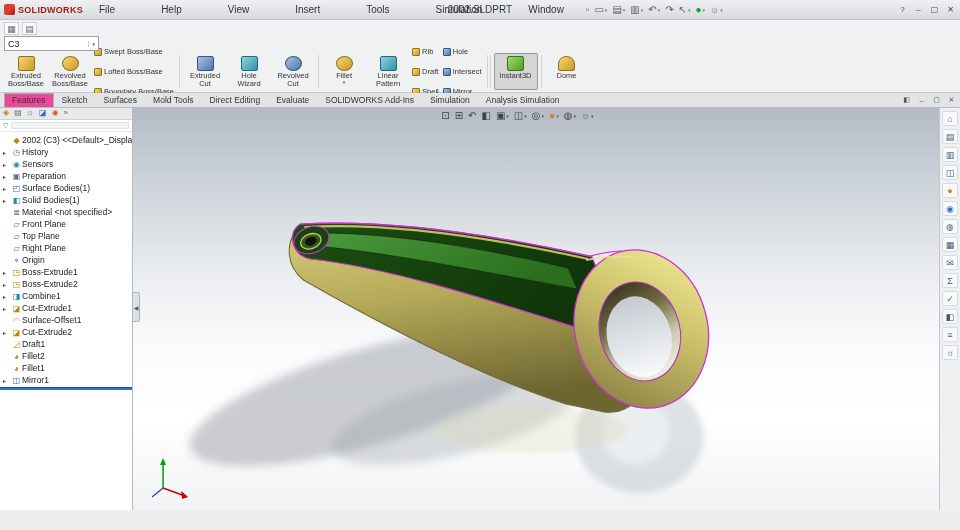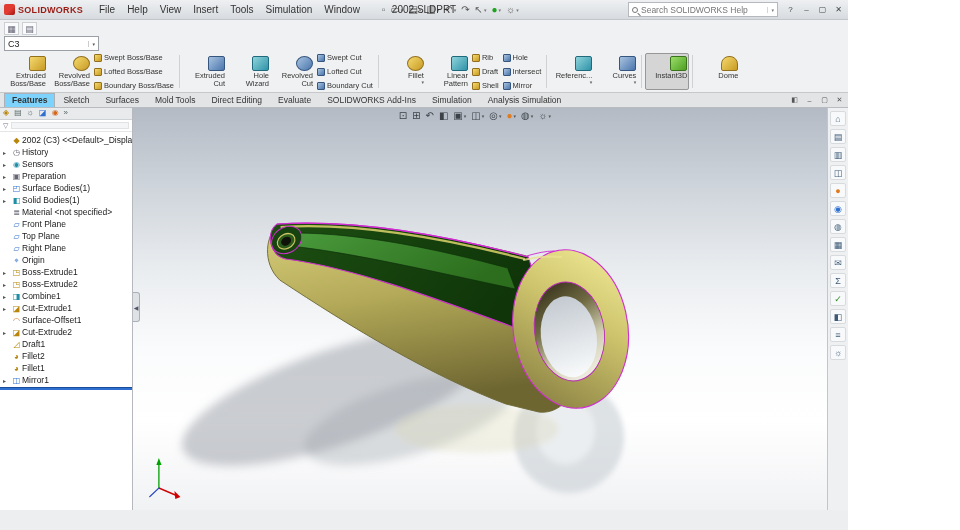--- a/index.html
+++ b/index.html
@@ -1,26 +1,26 @@
 <!DOCTYPE html>
 <html><head>
 <meta charset="utf-8">
 <style>
   * { box-sizing: border-box; margin: 0; padding: 0; }
   html,body { width:960px; height:530px; }
   body { font-family:"Liberation Sans","DejaVu Sans",sans-serif; font-size:10px; color:#222; }
-  .app { position:relative; width:848px; height:530px; background:#eceef0; overflow:hidden; }
+  .app { position:relative; width:960px; height:530px; background:#eceef0; overflow:hidden; }
 
   
   .titlebar { height:20px; background:linear-gradient(#eef0f2,#d7dbdf); border-bottom:1px solid #c2c6ca;
               display:flex; align-items:center; padding:0 4px; position:relative; z-index:6; }
   .logo { width:11px; height:11px; border-radius:2px; margin-right:3px; flex:none;
           background:linear-gradient(135deg,#e03c31 55%,#9e1410); }
   .appname { color:#9a1a12; font-weight:bold; font-size:9px; letter-spacing:.3px; margin-right:10px; }
-  .menus { display:flex; }
+  .menus { display:flex;gap:34px; }
   .menu { padding:2px 6px; font-size:10px; color:#333; }
   .tb-icons { display:flex; align-items:center; margin-left:14px; gap:1px; }
   .tb-btn { display:flex; align-items:center; padding:1px 2px; color:#555; }
   .tb-btn .g { font-size:10px; line-height:10px; }
   .tb-btn .g.green { color:#1fa31f; }
   .tb-btn .ar { font-size:5px; color:#777; margin-left:1px; }
   .doc-title { position:absolute; left:50%; transform:translateX(-50%); font-size:10px; color:#333; }
   .search { position:absolute; right:70px; top:2px; display:flex; align-items:center; background:#fff;
             border:1px solid #b5b9bd; height:15px; width:150px; padding:0 3px; }
   .mag { width:6px; height:6px; border:1.2px solid #777; border-radius:50%; position:relative; margin-right:3px; flex:none; }
@@ -37,42 +37,42 @@
   .subicon { width:15px; height:13px; font-size:9px; color:#667; display:flex; align-items:center; justify-content:center;
              border:1px solid #cdd0d3; background:#fafbfc; }
   .combo { position:absolute; left:4px; top:16px; width:95px; height:15px; background:#fff; border:1px solid #9aa0a6;
            display:flex; align-items:center; padding:0 3px; font-size:9px; }
   .combo .v { flex:1; color:#222; }
   .combo .ar { font-size:5px; color:#555; border-left:1px solid #ccc; padding-left:3px; }
 
   .ribbon { height:40px; display:flex; align-items:stretch; padding:1px 2px 2px; }
   .rgroup { display:flex; align-items:stretch; padding:0 2px; }
   .rdivider { width:1px; background:#cfd1d3; margin:2px 1px; }
-  .bigbtn { display:flex; flex-direction:column; align-items:flex-end; justify-content:flex-start;
+  .bigbtn { display:flex; flex-direction:column; align-items:center; justify-content:flex-start;
             width:44px; padding:2px 1px 0; border:1px solid transparent; border-radius:2px; }
   .bigbtn.active { background:#d5d5d5; border-color:#979797; }
   .bico { width:17px; height:15px; border-radius:2px; margin-bottom:1px; flex:none; }
   .bico.round { border-radius:50%; }
   .bico.dome { border-radius:8px 8px 2px 2px; }
   .bigbtn .l { font-size:7.5px; line-height:8px; color:#333; text-align:center; white-space:nowrap; }
   .bigbtn .ar { font-size:5px; color:#666; line-height:5px; }
-  .smallcol { display:flex; flex-direction:column; justify-content:center; gap:5px; }
+  .smallcol { display:flex; flex-direction:column; justify-content:center; gap:11px; }
   .smallbtn { display:flex; align-items:center; height:11px; padding:0 2px; }
   .sico { width:8px; height:8px; border-radius:1px; margin-right:2px; flex:none; }
   .smallbtn .l { font-size:7.5px; color:#333; white-space:nowrap; }
   .ic-gold { background:linear-gradient(135deg,#f5d96e,#c89b25); border:1px solid #93701c; }
   .ic-blue { background:linear-gradient(135deg,#a9c3e0,#4a76ad); border:1px solid #35567e; }
   .ic-teal { background:linear-gradient(135deg,#8fd4db,#2f93a8); border:1px solid #1f6b7d; }
   .ic-green{ background:linear-gradient(135deg,#9ade6a,#4f9e22); border:1px solid #3a741a; }
 
   
   .tabrow { height:15px; background:#e2e4e6; display:flex; align-items:flex-end; padding-left:4px;
             border-bottom:1px solid #b8bcc0; position:relative; z-index:5; }
   .tab { padding:1px 7px 2px; font-size:8.5px; color:#333; border:1px solid transparent; border-bottom:none; }
-  .tab.active { background:#7dd3fc; border-color:#aab0b5; font-weight:bold;text-align:center; }
+  .tab.active { background:#ec4899; border-color:#aab0b5; font-weight:normal;text-align:center; }
   .tabctrls { position:absolute; right:2px; top:1px; display:flex; gap:2px; }
   .tabctrl { width:13px; height:12px; font-size:7px; display:flex; align-items:center; justify-content:center; color:#555; }
 
   
   .main { position:absolute; top:107px; bottom:20px; left:0; right:0; display:flex; }
   .leftpanel { width:133px; background:#fff; border-right:1px solid #b5b9bd; display:flex; flex-direction:column; z-index:2; }
   .paneltabs { height:13px; background:#e8eaec; border-bottom:1px solid #cfd2d5; display:flex; align-items:center; padding:0 3px; gap:5px; flex:none; }
   .ptab { font-size:8px; color:#566; line-height:8px; }
   .filterrow { height:12px; border-bottom:1px solid #e4e6e8; display:flex; align-items:center; padding:0 3px; gap:3px; flex:none; }
   .funnel { font-size:7px; color:#778; }
@@ -160,25 +160,20 @@
       <div class="tb-btn">
           <span class="g green">●</span>
           <span class="ar">▾</span>
         </div>
       <div class="tb-btn">
           <span class="g">☼</span>
           <span class="ar">▾</span>
         </div>
     </div>
     <div class="doc-title">2002.SLDPRT</div>
-    <div class="search">
-      <span class="mag"></span>
-      <input placeholder="Search SOLIDWORKS Help" style="">
-      <span class="ar">▾</span>
-    </div>
     <div class="winctrl">
       <div class="winbtn">?</div>
       <div class="winbtn">–</div>
       <div class="winbtn">▢</div>
       <div class="winbtn">✕</div>
     </div>
   </div>
 
   <div class="ribbonwrap">
     <div class="subbar">
@@ -230,34 +225,20 @@
         <div class="bigbtn">
           <span class="bico ic-teal"></span>
           <span class="l">Hole</span>
           <span class="l">Wizard</span>
         </div>
         <div class="bigbtn">
           <span class="bico ic-blue round"></span>
           <span class="l">Revolved</span>
           <span class="l">Cut</span>
         </div>
-        <div class="smallcol">
-          <div class="smallbtn">
-              <span class="sico ic-blue"></span>
-              <span class="l">Swept Cut</span>
-            </div>
-          <div class="smallbtn">
-              <span class="sico ic-blue"></span>
-              <span class="l">Lofted Cut</span>
-            </div>
-          <div class="smallbtn">
-              <span class="sico ic-blue"></span>
-              <span class="l">Boundary Cut</span>
-            </div>
-        </div>
       </div>
       <div class="rdivider"></div>
 
       <div class="rgroup">
         <div class="bigbtn">
           <span class="bico ic-gold round"></span>
           <span class="l">Fillet</span>
           <span class="ar">▾</span>
         </div>
         <div class="bigbtn">
@@ -289,32 +270,20 @@
               <span class="l">Intersect</span>
             </div>
           <div class="smallbtn">
               <span class="sico ic-blue"></span>
               <span class="l">Mirror</span>
             </div>
         </div>
       </div>
       <div class="rdivider"></div>
 
-      <div class="rgroup">
-        <div class="bigbtn">
-          <span class="bico ic-teal"></span>
-          <span class="l">Referenc...</span>
-          <span class="ar">▾</span>
-        </div>
-        <div class="bigbtn">
-          <span class="bico ic-blue"></span>
-          <span class="l">Curves</span>
-          <span class="ar">▾</span>
-        </div>
-      </div>
       <div class="rdivider"></div>
 
       <div class="rgroup">
         <div class="bigbtn active">
           <span class="bico ic-green"></span>
           <span class="l">Instant3D</span>
         </div>
       </div>
       <div class="rdivider"></div>
 

